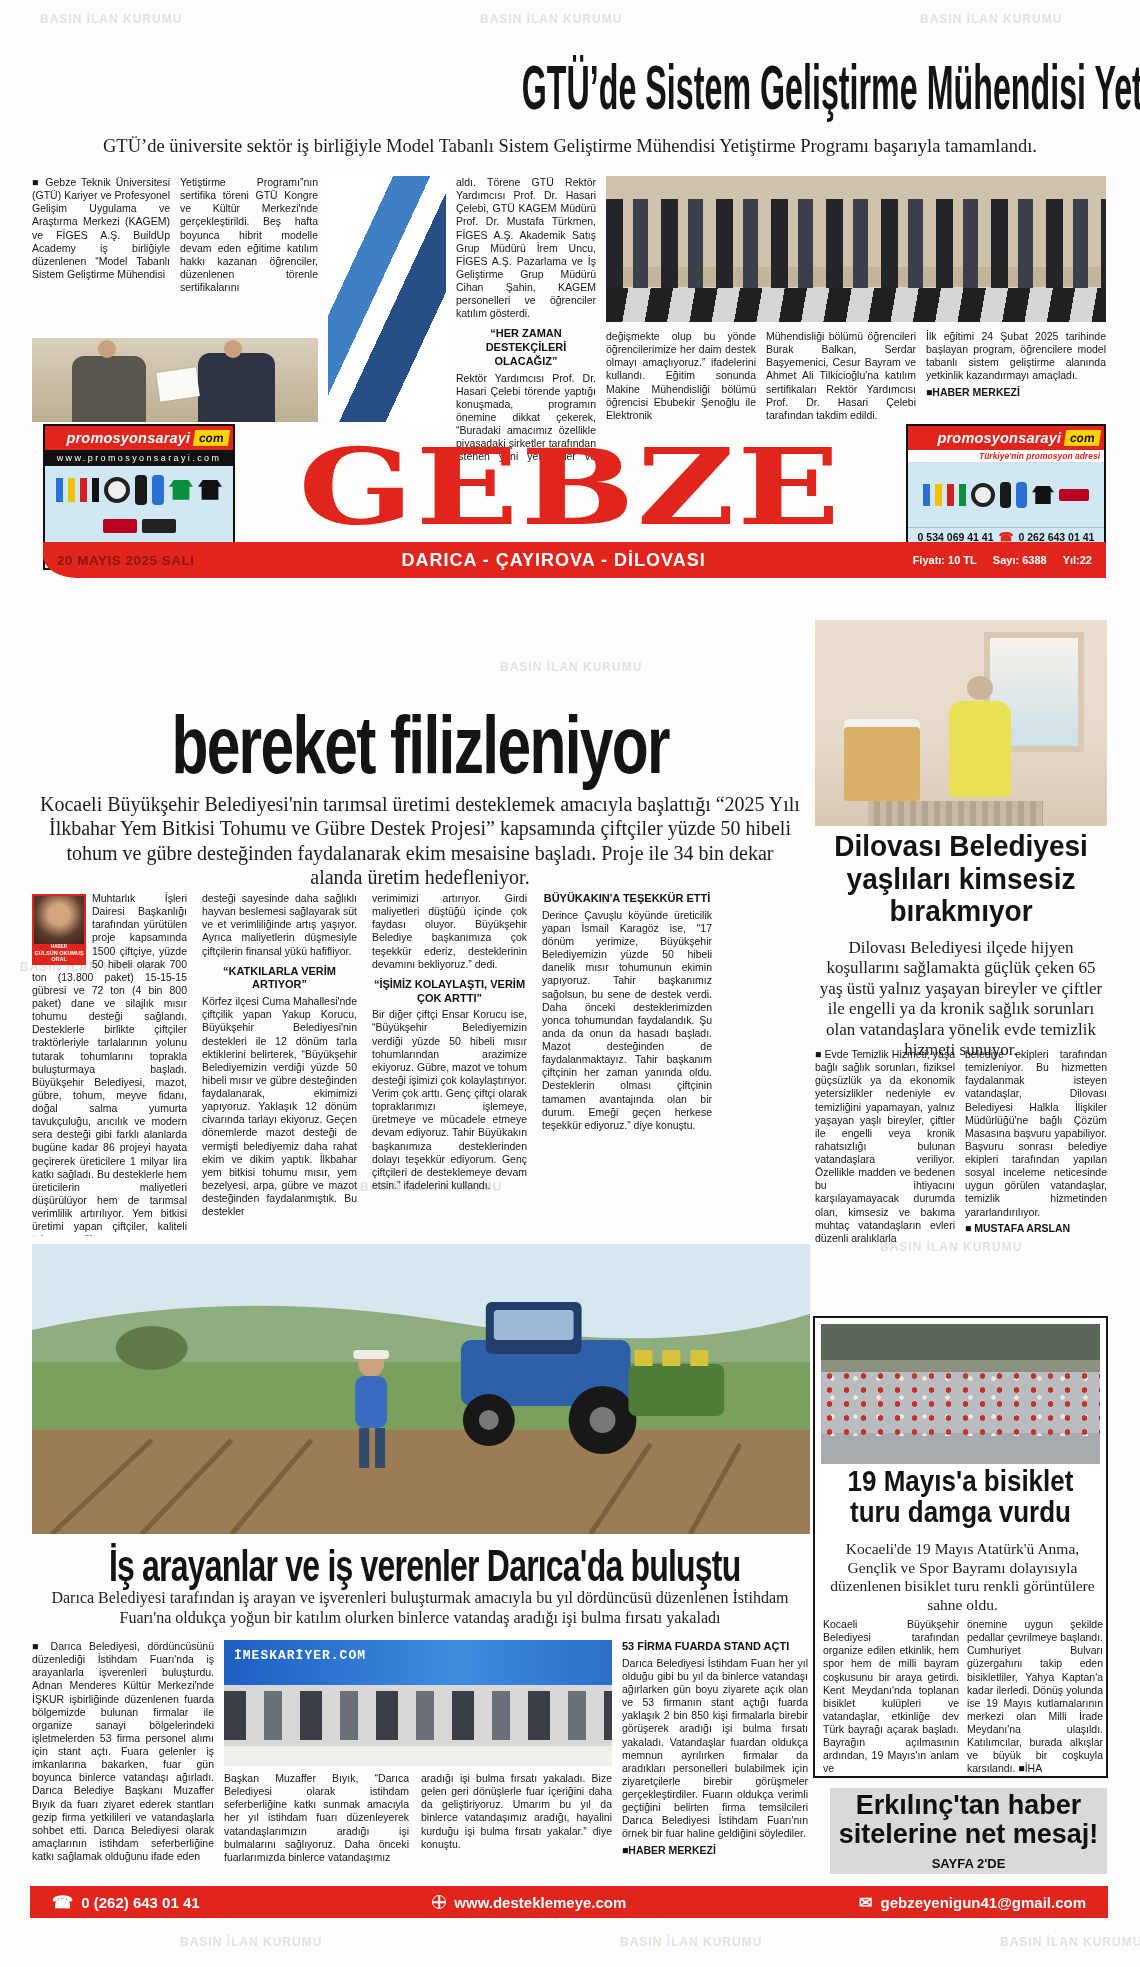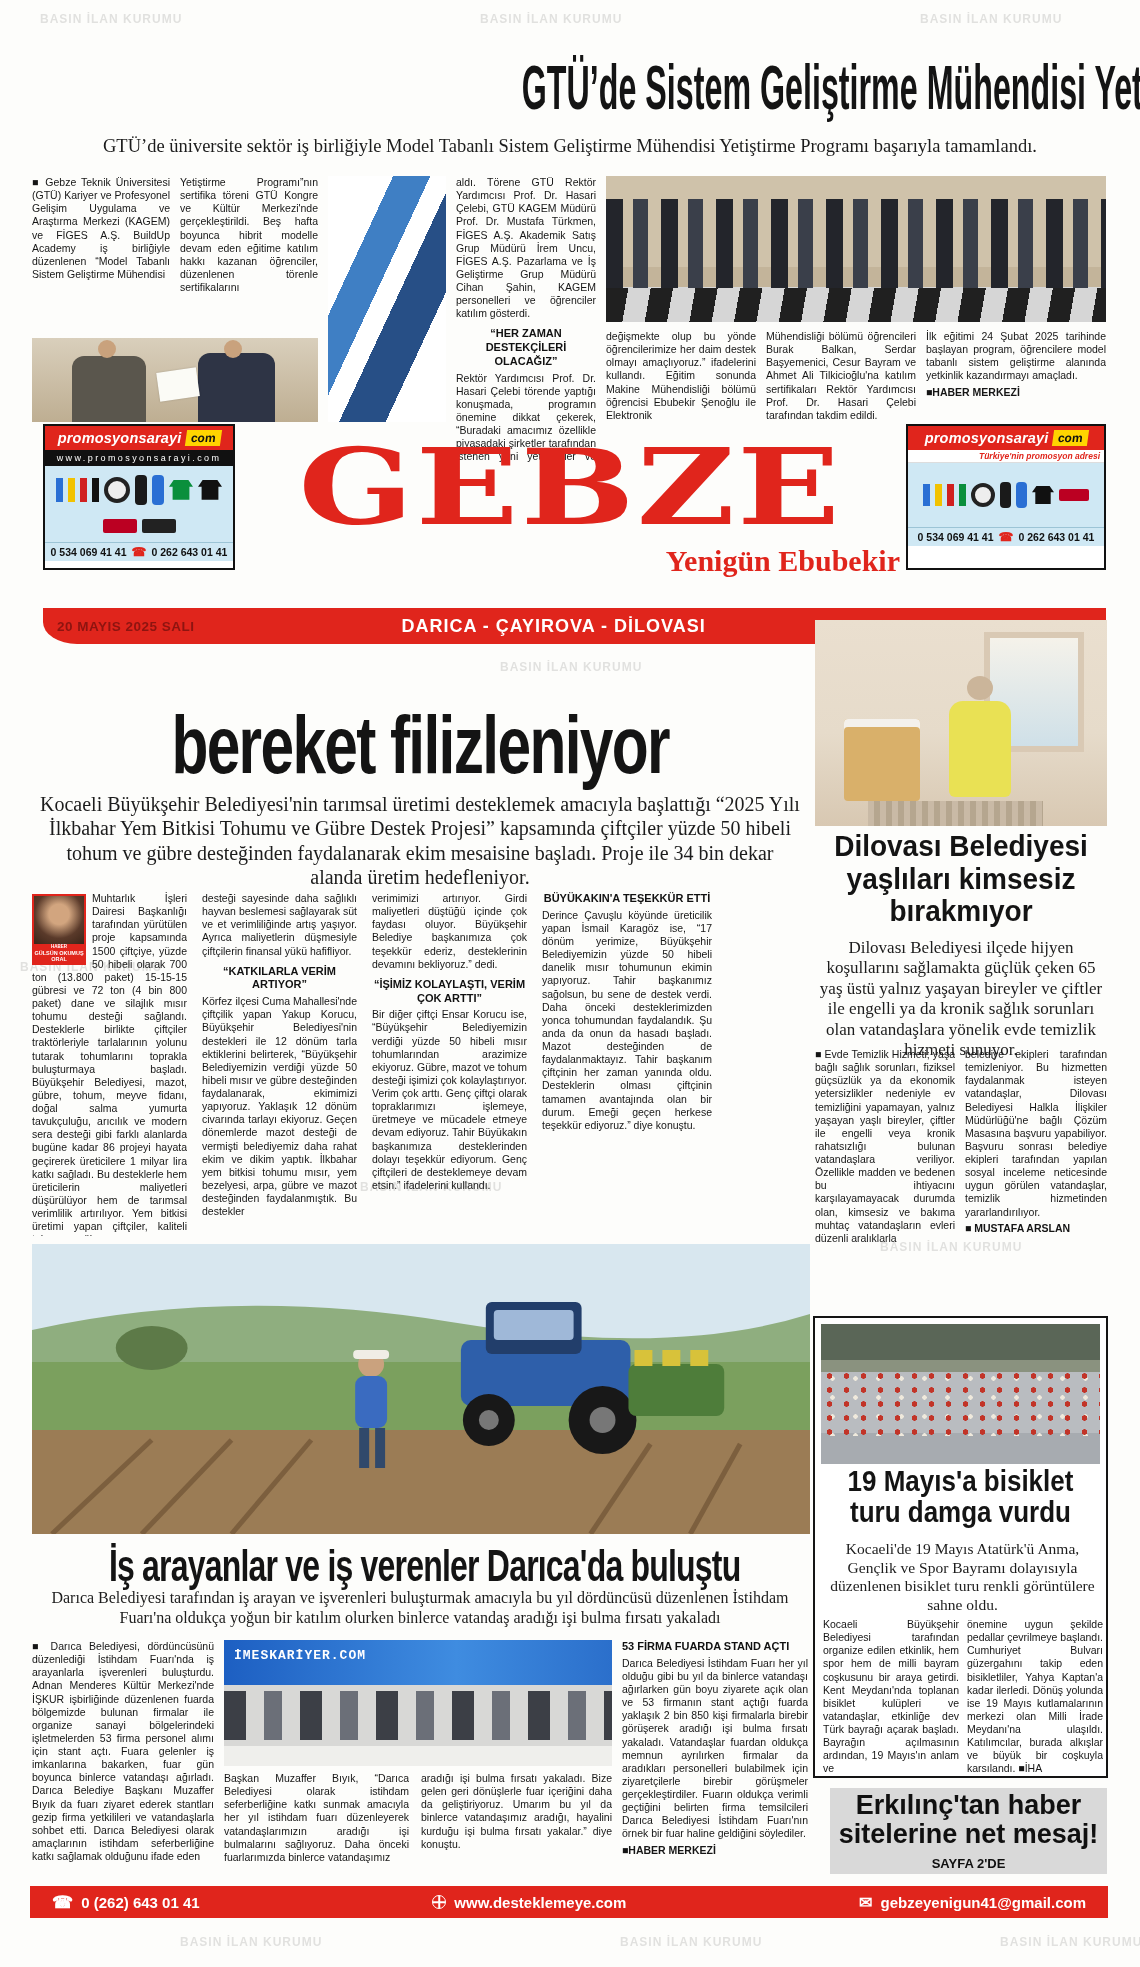--- a/index.html
+++ b/index.html
@@ -43,21 +43,21 @@
   #ph-bike .dots{ position:absolute; left:0; top:32%; width:100%; height:48%;
       background-image:radial-gradient(circle,#c23428 2.5px,transparent 3px),radial-gradient(circle,#efe9dc 2px,transparent 2.5px);
       background-size:17px 14px, 23px 19px; }
   #ph-fair .banner{ position:absolute; left:0; top:0; width:100%; height:36%; background:linear-gradient(90deg,#1d5fc2,#3f8ce0 60%,#2b6fcb); color:#fff; font-weight:700; font-size:13px; letter-spacing:1px; padding:8px 10px; }
   #ph-fair .scene{ position:absolute; left:0; top:36%; width:100%; height:48%; background:#d8d8d6; }
   #ph-fair .scene .crowd{ position:absolute; left:0; top:10%; width:100%; height:80%;
       background:repeating-linear-gradient(90deg,#3c3f46 0 22px, transparent 22px 40px, #6b6f78 40px 58px, transparent 58px 76px); }
   #ph-fair .table{ position:absolute; left:0; bottom:0; width:100%; height:16%; background:#efefec; }
   
   .adbox{ border:2px solid #111; background:#fff; }
-  .ad-logo{ display:flex; align-items:center; justify-content:center; background:var(--red); padding:4px 4px; }
+  .ad-logo{ display:flex; align-items:center; justify-content:flex-end; background:var(--red); padding:4px 4px; }
   .ad-logo .brand{ color:#fff; font-weight:700; font-style:italic; font-size:14.5px; letter-spacing:.2px; }
   .ad-logo .tld{ background:#ffd400; color:#111; font-weight:700; font-size:12px; padding:1px 5px; margin-left:4px; transform:skewX(-8deg); display:inline-block; }
   .ad-url{ background:#111; color:#fff; font-size:9px; letter-spacing:2.4px; text-align:center; padding:3px 0; }
   .ad-products{ background:#cfe8f4; height:76px; display:flex; align-items:center; justify-content:center; gap:5px; flex-wrap:wrap; padding:4px; }
   .ad-products i{ display:inline-block; }
   .ad-phones{ background:#cfe8f4; border-top:1px solid #9cc4d6; display:flex; align-items:center; justify-content:center; gap:5px; font-weight:700; font-size:10.5px; color:#101010; padding:2px 0; }
   .ad-phones .tel-icon{ color:var(--red); font-size:12px; }
   .ad-tagline{ color:var(--red); font-weight:700; font-style:italic; font-size:8.5px; text-align:right; padding:1px 4px; border-bottom:1px solid #ddd; }
   .gebze-title{ font-family:"DejaVu Serif", serif; font-weight:700; color:var(--red); font-size:116px; line-height:.95; transform:scale(1.16,.9); transform-origin:center; display:inline-block; letter-spacing:2px; }
   .gebze-sub{ font-family:"Liberation Serif", serif; font-weight:700; color:var(--red); font-size:30px; text-align:right; }
@@ -184,21 +184,21 @@
       <i style="width:22px;height:18px;background:#111;clip-path:polygon(20% 0,80% 0,100% 35%,85% 35%,85% 100%,15% 100%,15% 35%,0 35%)"></i>
       <i style="width:30px;height:12px;background:#b02;border-radius:2px"></i>
     </div>
     <div class="ad-phones">
       <span>0 534 069 41 41</span>
       <span class="tel-icon">☎</span>
       <span>0 262 643 01 41</span>
     </div>
   </div>
 
-  <div class="blk redbar" style="left:43px;top:608px;width:1063px;height:36px">
+  <div class="blk redbar" style="left:43px;top:542px;width:1063px;height:36px">
     <span class="rb-date">20 MAYIS 2025 SALI</span>
     <span class="rb-region">DARICA - ÇAYIROVA - DİLOVASI</span>
     <span class="rb-meta">
       <span>Fiyatı: 10 TL</span>
       <span>Sayı: 6388</span>
       <span>Yıl:22</span>
     </span>
   </div>
 
   <div class="blk center" style="left:30px;top:704px;width:780px;height:80px">

